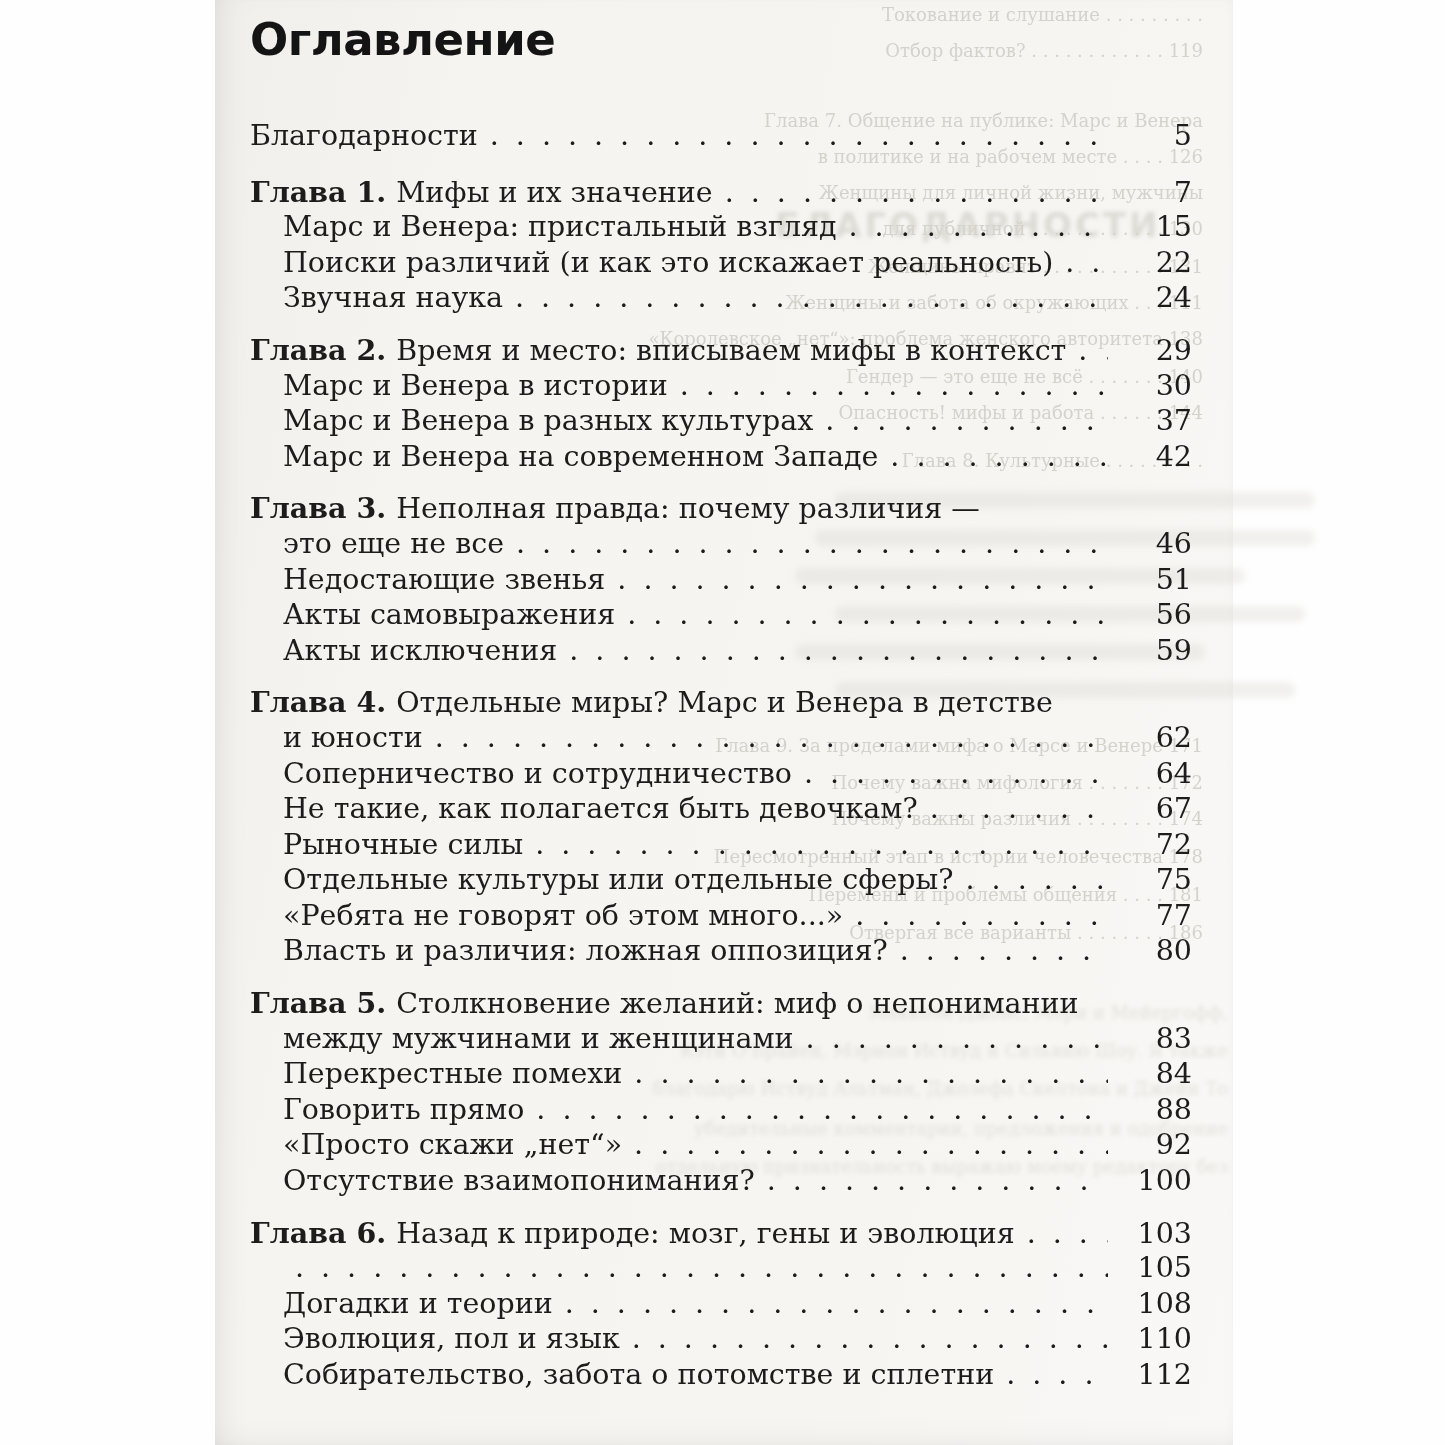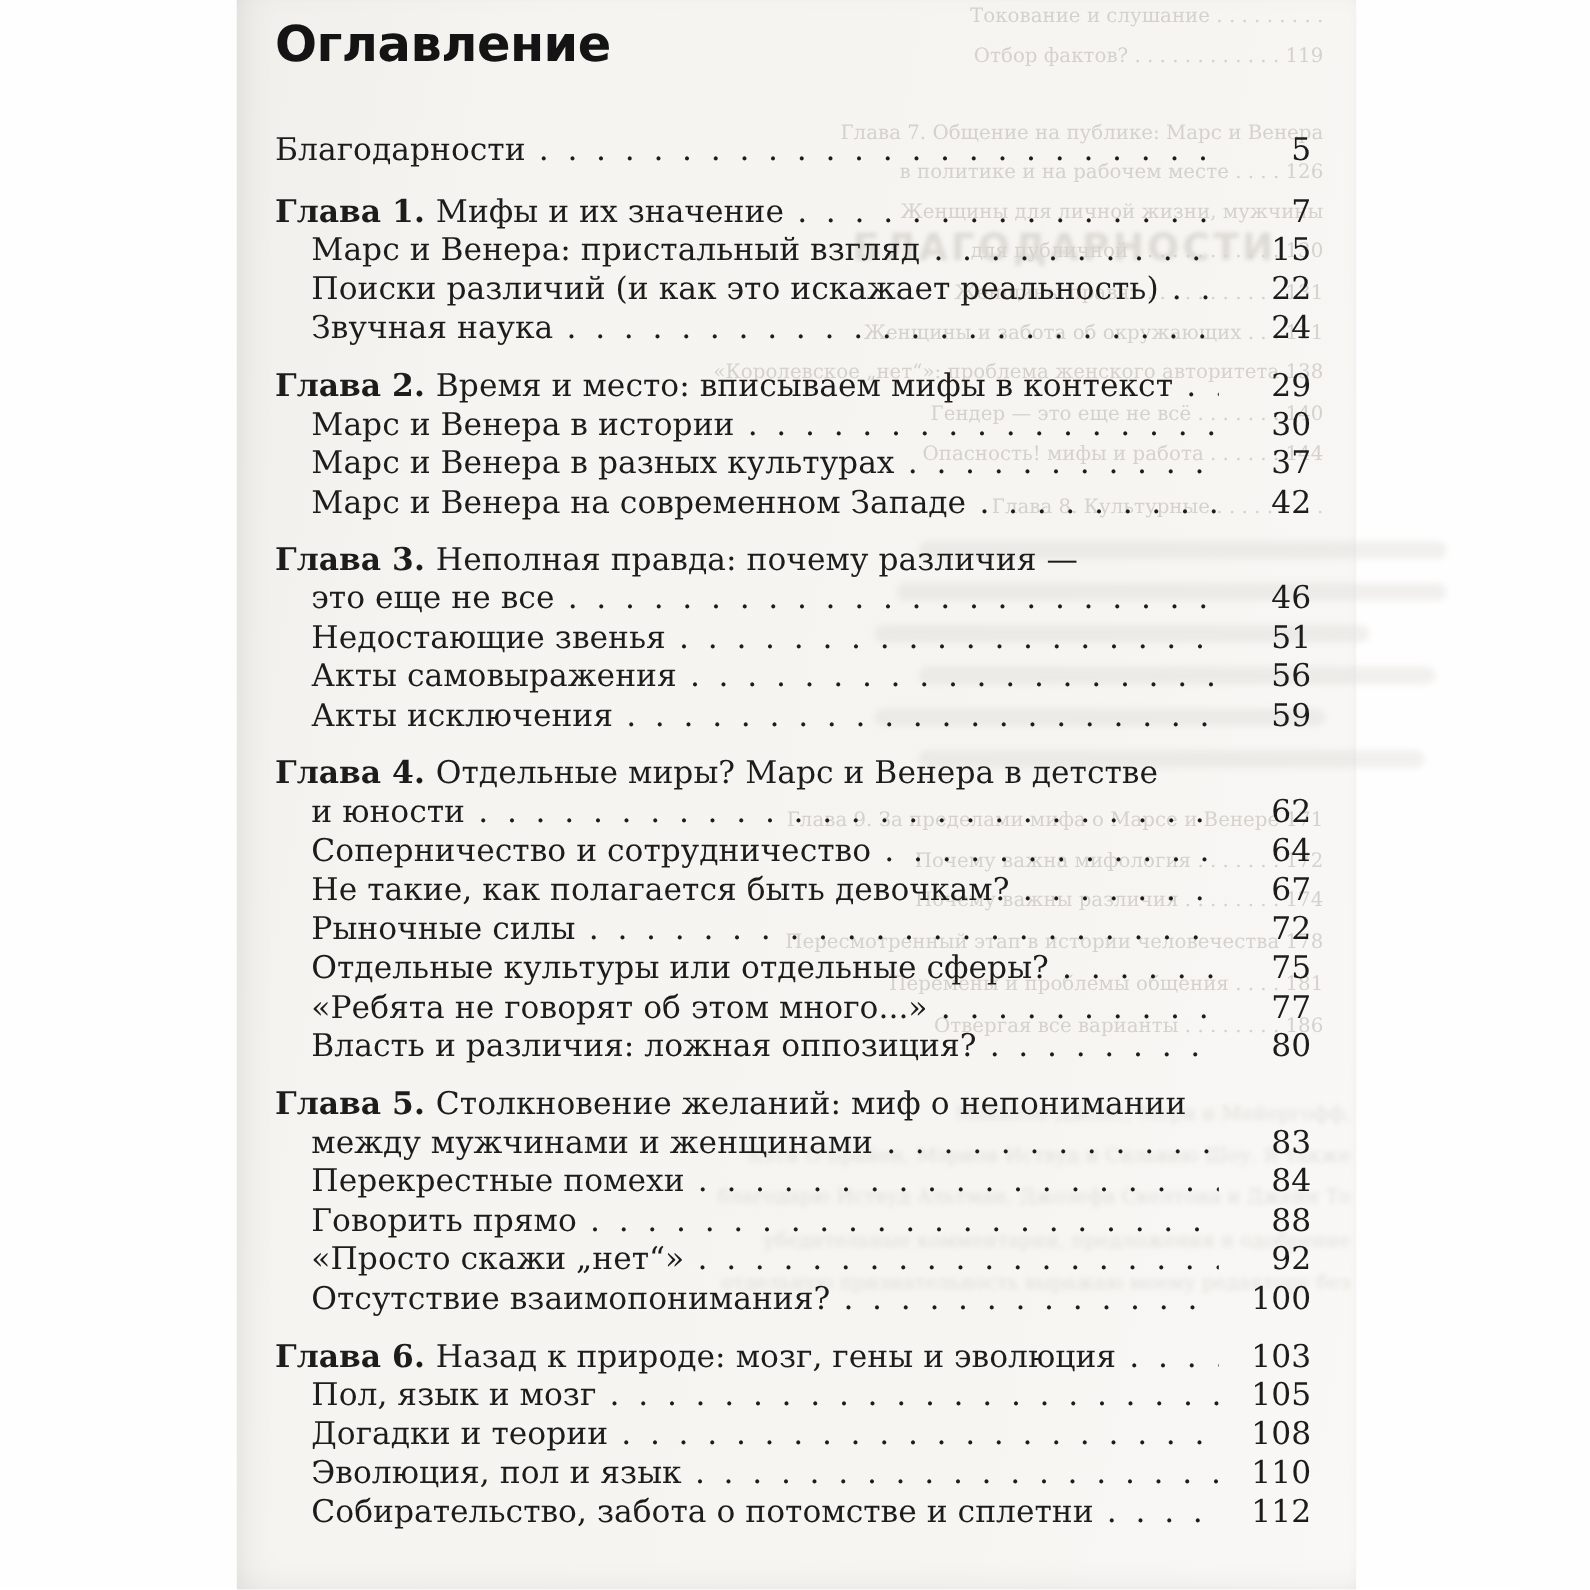--- a/index.html
+++ b/index.html
@@ -222,21 +222,20 @@
             <span class="leader">............................................................</span>
             <span class="pagenum">100</span>
           </div>
           <div class="row lvl-chapter gap-normal">
             <span class="prefix">Глава 6.</span>
             <span class="label">Назад к природе: мозг, гены и эволюция</span>
             <span class="leader">............................................................</span>
             <span class="pagenum">103</span>
           </div>
           <div class="row lvl-sub">
-            <span class="label">Пол, язык и мозг</span>
             <span class="leader">............................................................</span>
             <span class="pagenum">105</span>
           </div>
           <div class="row lvl-sub">
             <span class="label">Догадки и теории</span>
             <span class="leader">............................................................</span>
             <span class="pagenum">108</span>
           </div>
           <div class="row lvl-sub">
             <span class="label">Эволюция, пол и язык</span>

